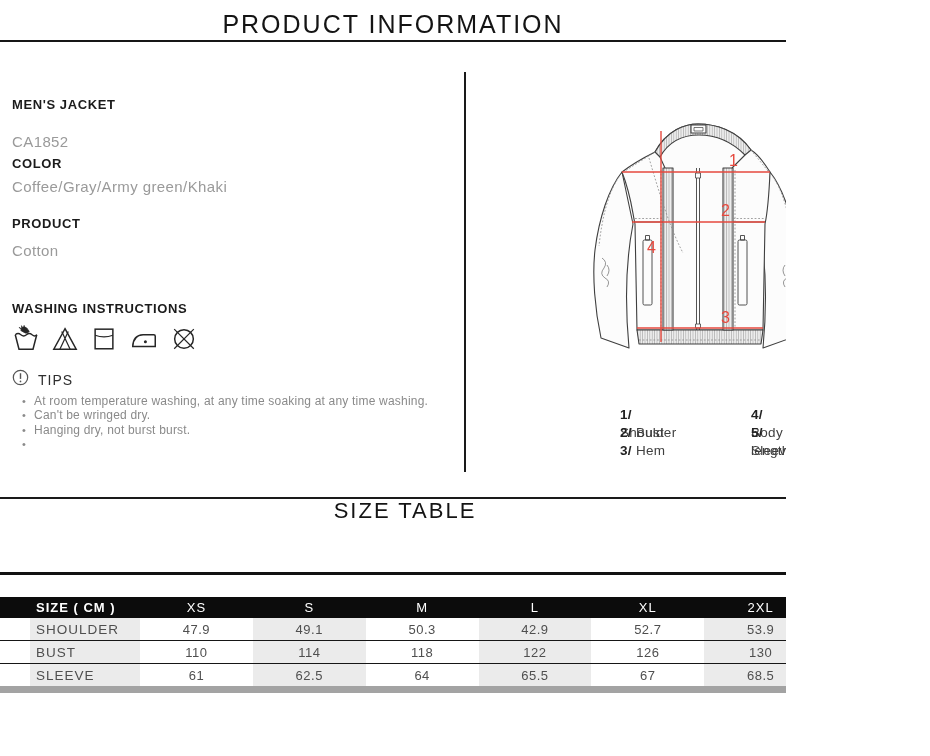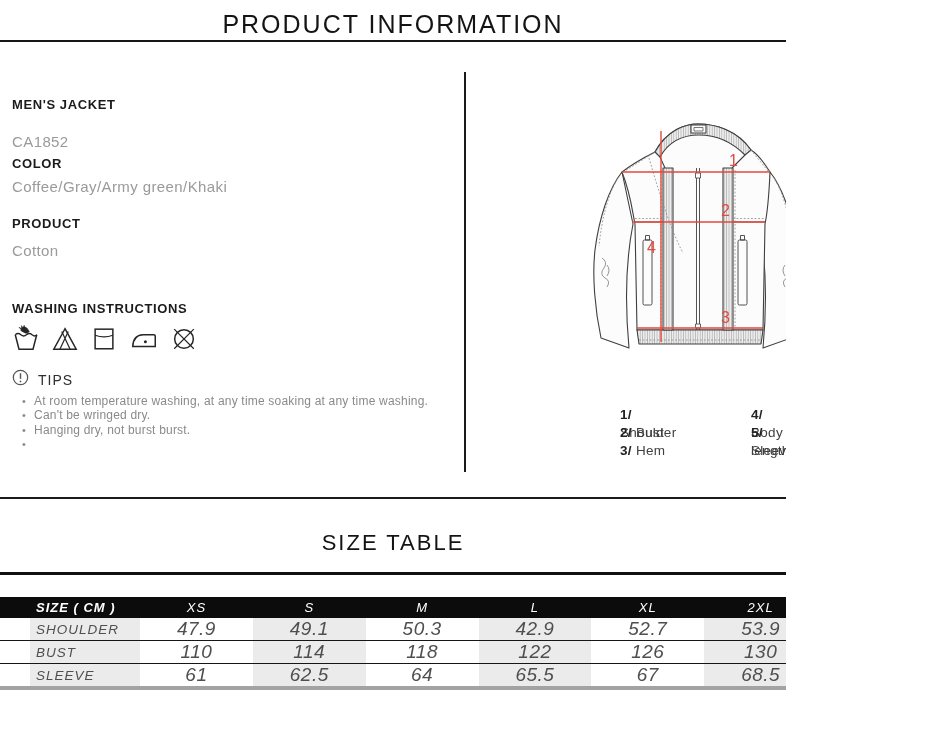--- a/index.html
+++ b/index.html
@@ -33,45 +33,45 @@
   
   .jacket-svg{position:absolute;left:555px;top:100px;}
   .legend{position:absolute;left:610px;top:406px;font-size:13.5px;color:#3f3f3f;}
   .legend-col{position:absolute;top:0;}
   .legend-col-1{left:10px;}
   .legend-col-2{left:93px;margin-left:48px;}
   .legend-item{height:18px;line-height:18px;letter-spacing:.3px;}
   .legend-num{font-weight:bold;color:#222;}
   
   .sec-rule-thin{position:absolute;top:497px;left:0;width:930px;height:1.5px;background:#1a1a1a;}
-  .size-title{position:absolute;top:530px;left:0;width:100%;text-align:center;
-    font-size:22px;letter-spacing:2px;color:#141414;font-weight:normal;}
+  .size-title{position:absolute;top:498px;left:0;width:100%;text-align:center;
+    font-size:22px;letter-spacing:2px;color:#141414;font-weight:normal;padding-left:12px;}
   .sec-rule-thick{position:absolute;top:572px;left:0;width:930px;height:3px;background:#111;}
   .size-table{
     position:absolute;top:597px;left:0;width:930px;border-collapse:collapse;table-layout:fixed;
   }
   .size-table col.c-label{width:140px;}
   .size-table th{
     background:#0c0c0c;color:#fff;height:21px;font-size:13px;letter-spacing:1px;
     font-weight:normal;text-align:center;padding:0;
   }
   .size-table th.h-label{text-align:left;padding-left:36px;font-weight:bold;}
   .size-table td{
-    height:22px;font-size:19px;color:#4f4f4f;letter-spacing:.5px;text-align:center;
+    height:22px;font-size:13px;color:#4f4f4f;letter-spacing:.5px;text-align:center;
     border-top:1px solid #161616;padding:0;
   }
   .size-table tr:first-child td{border-top:none;}
   .size-table td.t-label{
     text-align:left;padding-left:36px;font-size:13.5px;letter-spacing:1px;
     background:linear-gradient(to right,#ffffff 30px,#ebebeb 30px);
   }
   .size-table td:nth-child(3),
   .size-table td:nth-child(5),
   .size-table td:nth-child(7){background:#ebebeb;}
-  .size-table{border-bottom:4px solid #a3a3a3;font-style:italic;}
+  .size-table{border-bottom:7px solid #a3a3a3;}
   
   .footer-note{position:absolute;top:729px;left:10px;font-size:11px;color:#3d3d3d;letter-spacing:.2px;}
 </style>
 </head>
 <body>
 
 <div class="page">
 
   <div class="page-title">PRODUCT INFORMATION</div>
   <div class="title-rule"></div>

